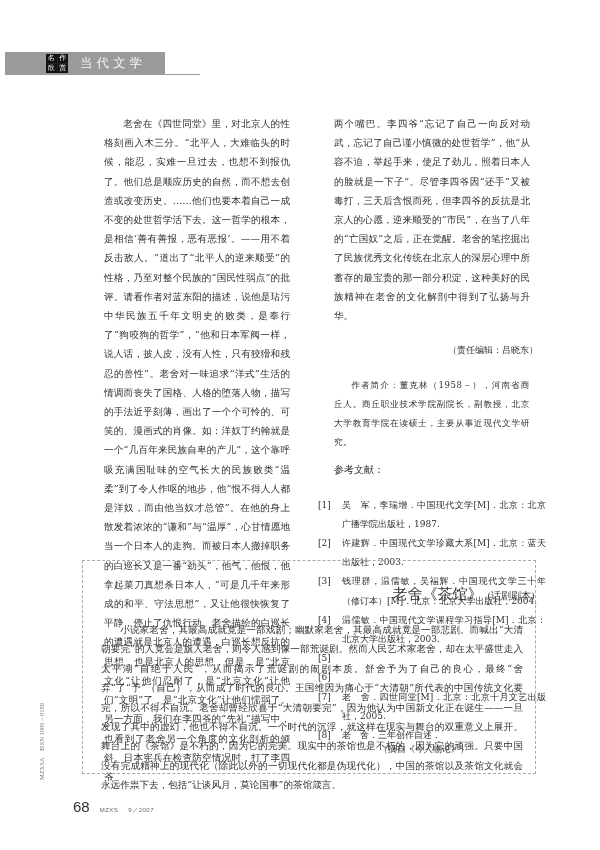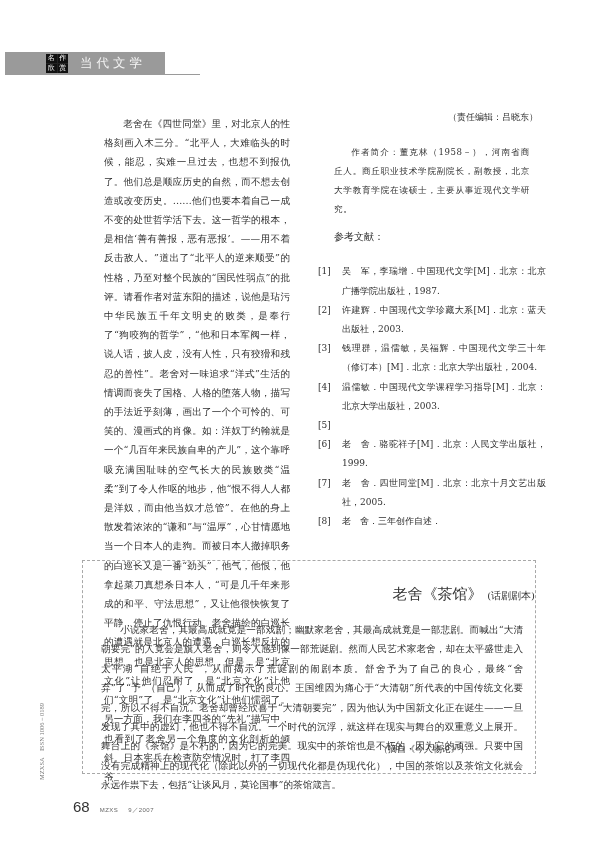--- a/index.html
+++ b/index.html
@@ -49,20 +49,21 @@
   <span>欣</span>
   <span>赏</span>
 </div>
 <div class="section-title">当代文学</div>
 
 <div class="col col-left">
   <p>老舍在《四世同堂》里，对北京人的性格刻画入木三分。“北平人，大难临头的时候，能忍，实难一旦过去，也想不到报仇了。他们总是顺应历史的自然，而不想去创造或改变历史。……他们也要本着自己一成不变的处世哲学活下去。这一哲学的根本，是相信‘善有善报，恶有恶报’。——用不着反击敌人。”道出了“北平人的逆来顺受”的性格，乃至对整个民族的“国民性弱点”的批评。请看作者对蓝东阳的描述，说他是玷污中华民族五千年文明史的败类，是奉行了“狗咬狗的哲学”，“他和日本军阀一样，说人话，披人皮，没有人性，只有狡猾和残忍的兽性”。老舍对一味追求“洋式”生活的情调而丧失了国格、人格的堕落人物，描写的手法近乎刻薄，画出了一个个可怜的、可笑的、漫画式的肖像。如：洋奴丁约翰就是一个“几百年来民族自卑的产儿”，这个靠呼吸充满国耻味的空气长大的民族败类“温柔”到了令人作呕的地步，他“恨不得人人都是洋奴，而由他当奴才总管”。在他的身上散发着浓浓的“谦和”与“温厚”，心甘情愿地当一个日本人的走狗。而被日本人撤掉职务的白巡长又是一番“劲头”，他气，他恨，他拿起菜刀真想杀日本人，“可是几千年来形成的和平、守法思想”，又让他很快恢复了平静，停止了仇恨行动。老舍描绘的白巡长的遭遇就是北京人的遭遇，白巡长想反抗的思想，也是北京人的思想，但是，是“北京文化”让他们忍耐了，是“北京文化”让他们“文明”了，是“北京文化”让他们懦弱了。另一方面，我们在李四爷的“先礼”描写中，也看到了老舍另一个角度的文化剖析的倾斜。日本宪兵在检查防空情况时，打了李四爷</p>
 </div>
 
 <div class="col col-right">
+  <p class="noindent">两个嘴巴。李四爷“忘记了自己一向反对动武，忘记了自己谨小慎微的处世哲学”，他“从容不迫，举起手来，使足了劲儿，照着日本人的脸就是一下子”。尽管李四爷因“还手”又被毒打，三天后含恨而死，但李四爷的反抗是北京人的心愿，逆来顺受的“市民”，在当了八年的“亡国奴”之后，正在觉醒。老舍的笔挖掘出了民族优秀文化传统在北京人的深层心理中所蓄存的最宝贵的那一部分积淀，这种美好的民族精神在老舍的文化解剖中得到了弘扬与升华。</p>
   <p class="editor">（责任编辑：吕晓东）</p>
   <p class="bio">作者简介：董克林（1958－），河南省商丘人。商丘职业技术学院副院长，副教授，北京大学教育学院在读硕士，主要从事近现代文学研究。</p>
   <p class="refs-title">参考文献：</p>
   <div>
     <div class="ref">
         <span class="num">[1]</span>
         <span class="txt">吴　军，李瑞增．中国现代文学[M]．北京：北京广播学院出版社，1987.</span>
       </div>
     <div class="ref">
         <span class="num">[2]</span>
@@ -74,21 +75,20 @@
       </div>
     <div class="ref">
         <span class="num">[4]</span>
         <span class="txt">温儒敏．中国现代文学课程学习指导[M]．北京：北京大学出版社，2003.</span>
       </div>
     <div class="ref">
         <span class="num">[5]</span>
       </div>
     <div class="ref">
         <span class="num">[6]</span>
-        <span class="txt">老　舍．骆驼祥子[M]．北京：人民文学出版社，1999.</span>
       </div>
     <div class="ref">
         <span class="num">[7]</span>
         <span class="txt">老　舍．四世同堂[M]．北京：北京十月文艺出版社，2005.</span>
       </div>
     <div class="ref">
         <span class="num">[8]</span>
         <span class="txt">老　舍．三年创作自述．</span>
       </div>
   </div>

